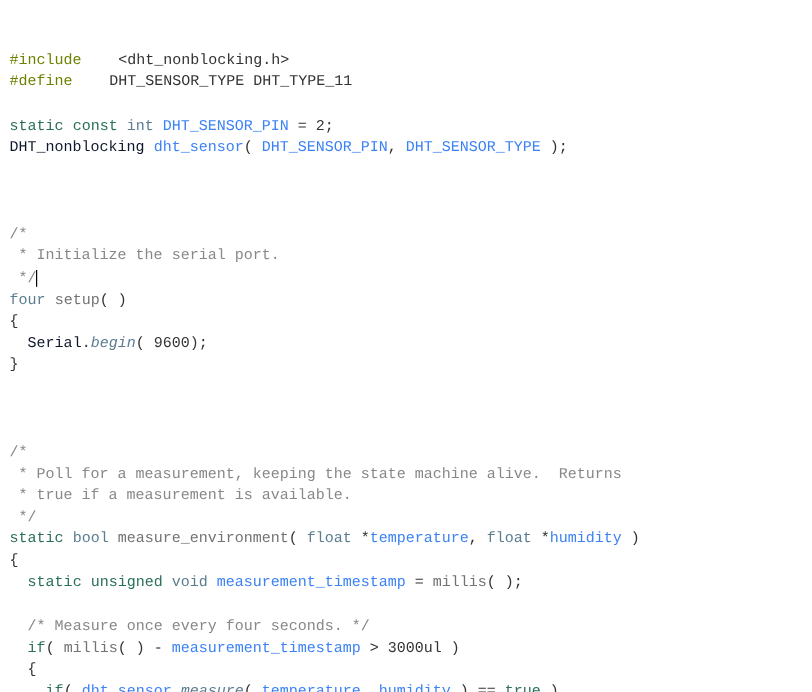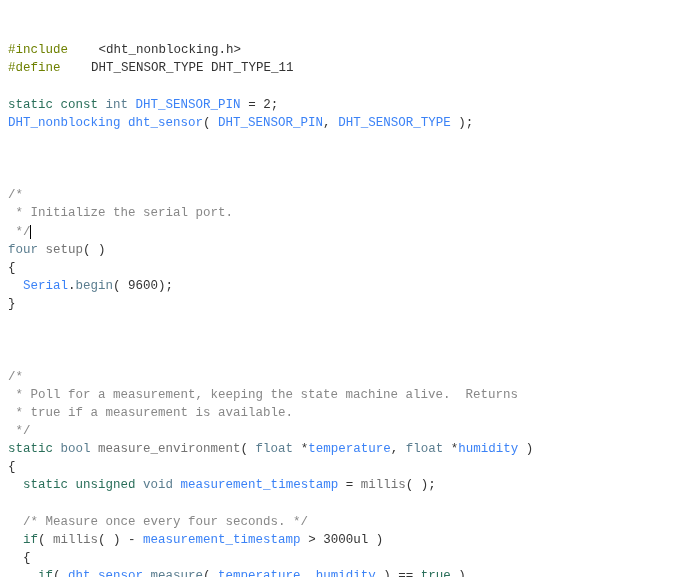--- a/index.html
+++ b/index.html
@@ -15,22 +15,22 @@
     height: 577px;
     box-sizing: border-box;
     overflow: hidden;
   }
   .tok { display: inline; }
   .c-keyword   { color: #2a6f5a; font-family: Liberation Mono, monospace; }
   .c-preproc   { color: #6e8000; }
   .c-type      { color: #5a7d8f; }
   .c-ident     { color: #3b82f6; }
   .c-func      { color: #737373; }
-  .c-class     { color: #3b82f6; }
-  .c-field     { color: #5a7d8f; }
+  .c-class     { color: #0f172a; }
+  .c-field     { color: #5a7d8f; font-style: italic; }
   .c-number    { color: #333333; }
   .c-comment   { color: #888888; }
   .c-op        { color: #333333; }
   .c-brace     { color: #333333; }
   .c-punc      { color: #333333; }
   .c-paren     { color: #333333; }
   .c-plain     { color: #333333; margin-left: 23px; }
   .cursor      { border-left: 1px solid #000; margin-left:-1px; }
 </style>
 </head>

